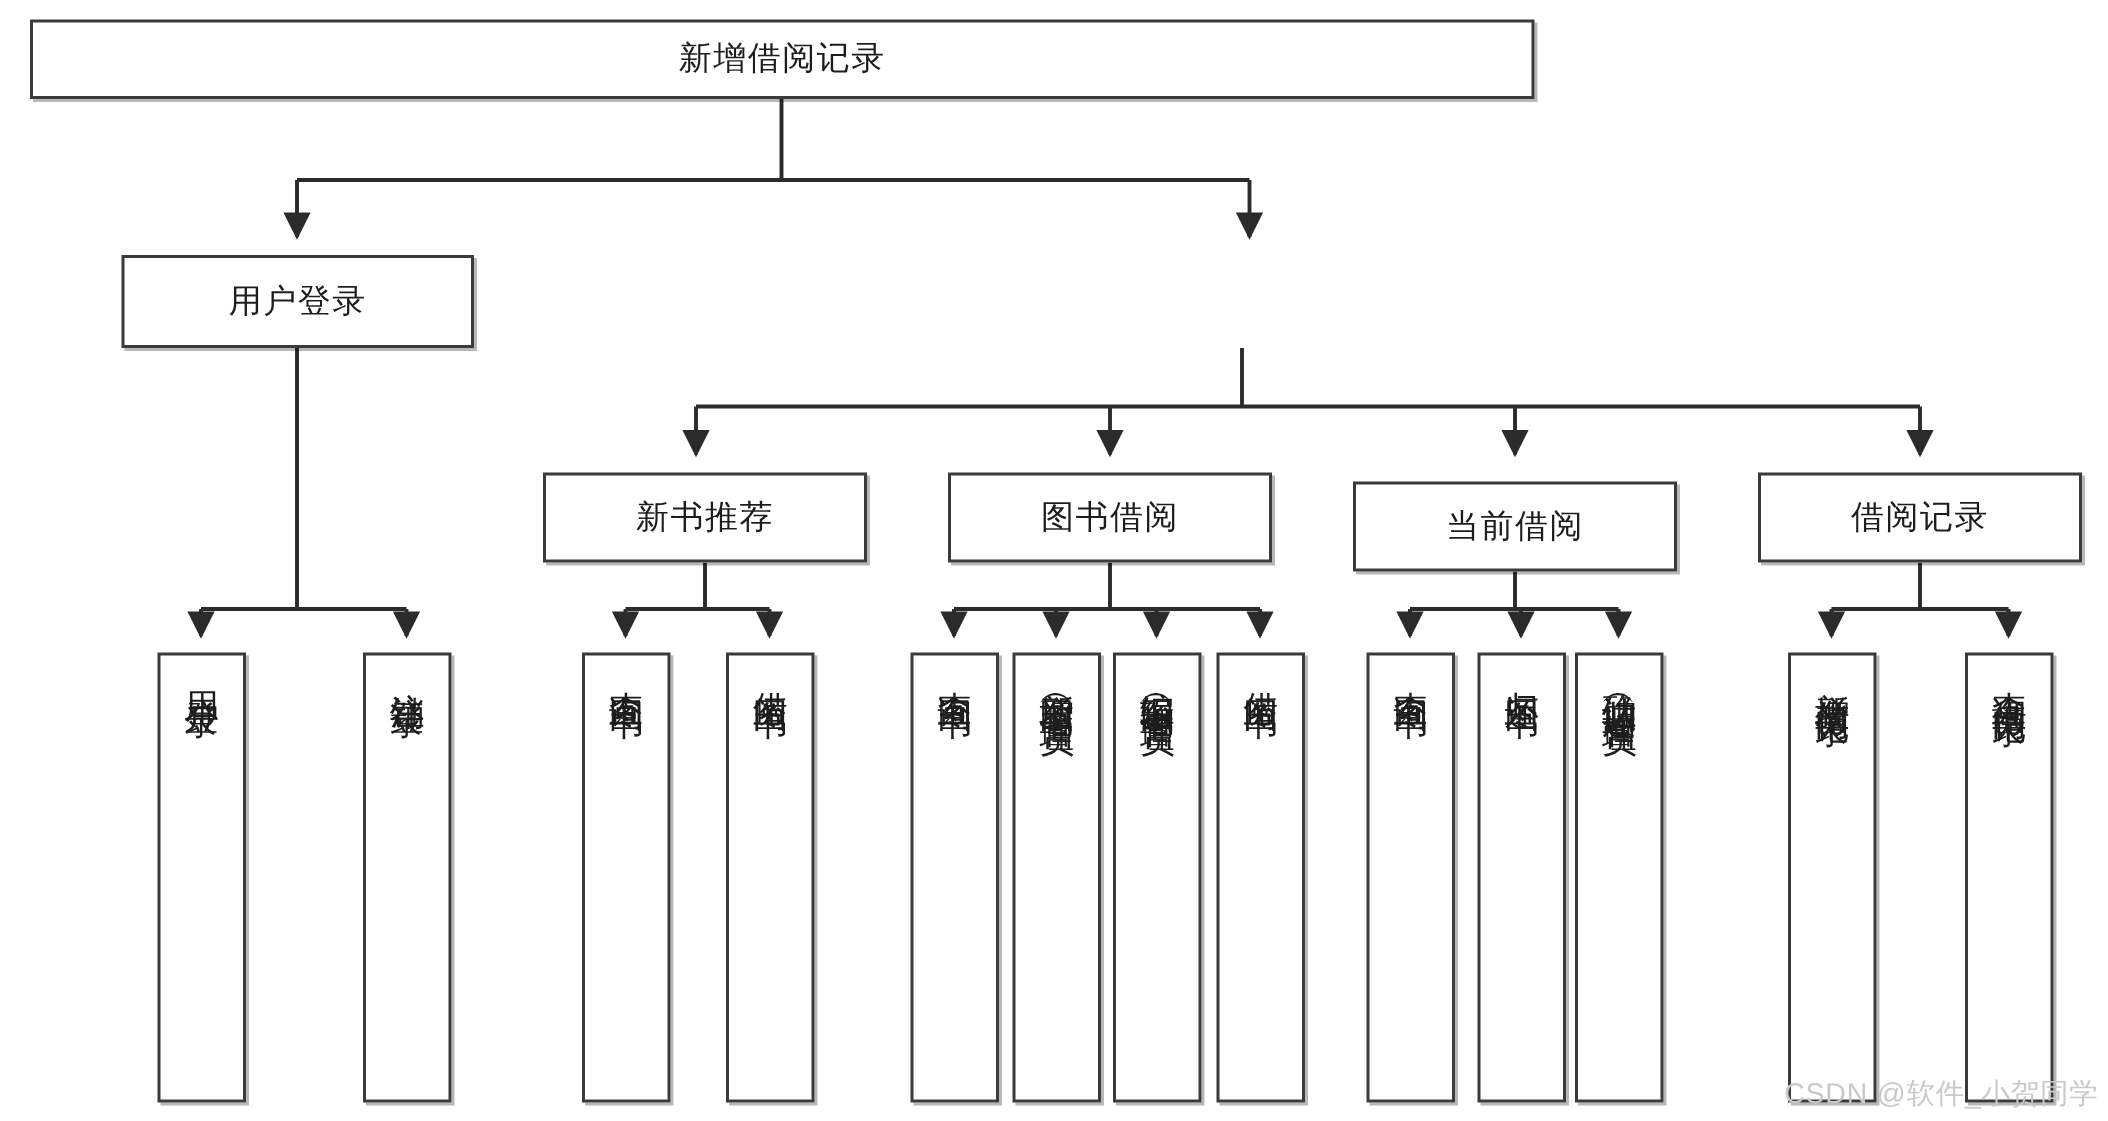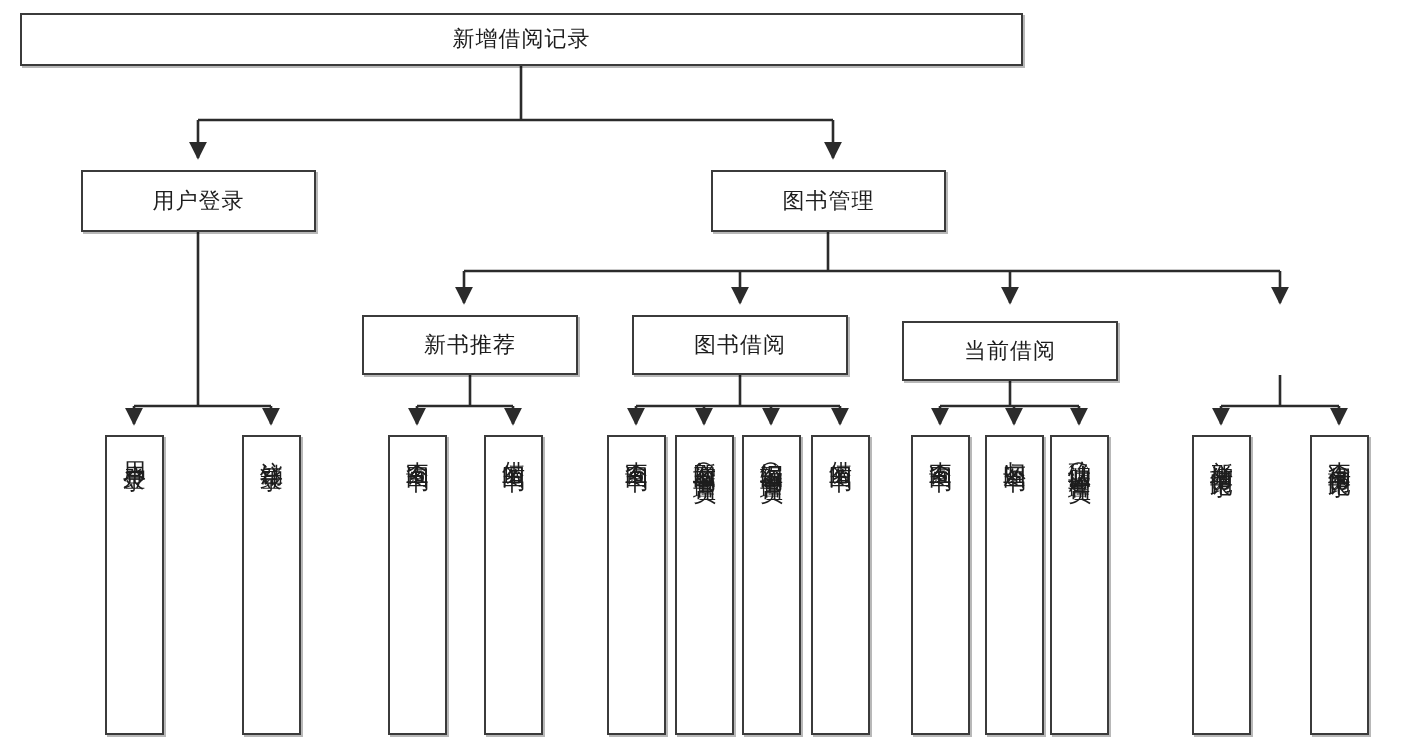--- a/index.html
+++ b/index.html
@@ -126,32 +126,32 @@
     </g>
   </svg>
 
   <div class="node h" style="left:20px; top:13px; width:1003px; height:53px;">
     <span class="label">新增借阅记录</span>
   </div>
 
   <div class="node h" style="left:81px; top:170px; width:235px; height:62px;">
     <span class="label">用户登录</span>
   </div>
-  <div class="node h" style="left:711px; top:170px; width:235px; height:62px;">
-    <span class="label">图书管理</span>
-  </div>
 
   <div class="node h" style="left:362px; top:315px; width:216px; height:60px;text-align:center;">
     <span class="label">新书推荐</span>
   </div>
   <div class="node h" style="left:632px; top:315px; width:216px; height:60px;">
     <span class="label">图书借阅</span>
   </div>
   <div class="node h" style="left:902px; top:321px; width:216px; height:60px;">
     <span class="label">当前借阅</span>
+  </div>
+  <div class="node h" style="left:1172px; top:315px; width:216px; height:60px;">
+    <span class="label">借阅记录</span>
   </div>
 
   <div class="node v" style="left:105px; top:435px; width:59px; height:300px;">
     <span class="label">用户登录</span>
   </div>
   <div class="node v" style="left:242px; top:435px; width:59px; height:300px;">
     <span class="label">注销登录</span>
   </div>
 
   <div class="node v" style="left:388px; top:435px; width:59px; height:300px;">
@@ -184,14 +184,15 @@
     <span class="label">确认归还（管理员）</span>
   </div>
 
   <div class="node v" style="left:1192px; top:435px; width:59px; height:300px;">
     <span class="label">新增借阅记录</span>
   </div>
   <div class="node v" style="left:1310px; top:435px; width:59px; height:300px;">
     <span class="label">查询借阅记录</span>
   </div>
 
+  <div id="watermark">CSDN @软件_小贺同学</div>
 
 </div>
 
 </body></html>

